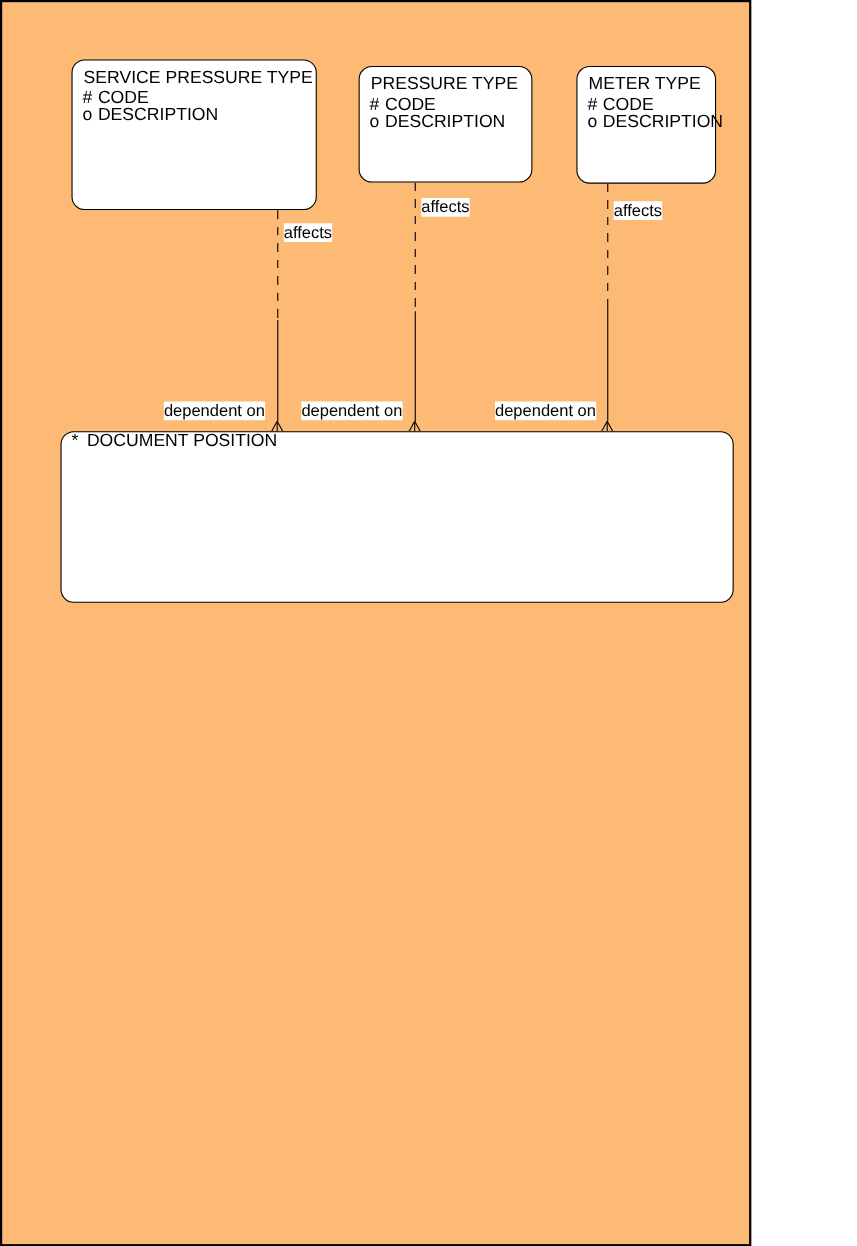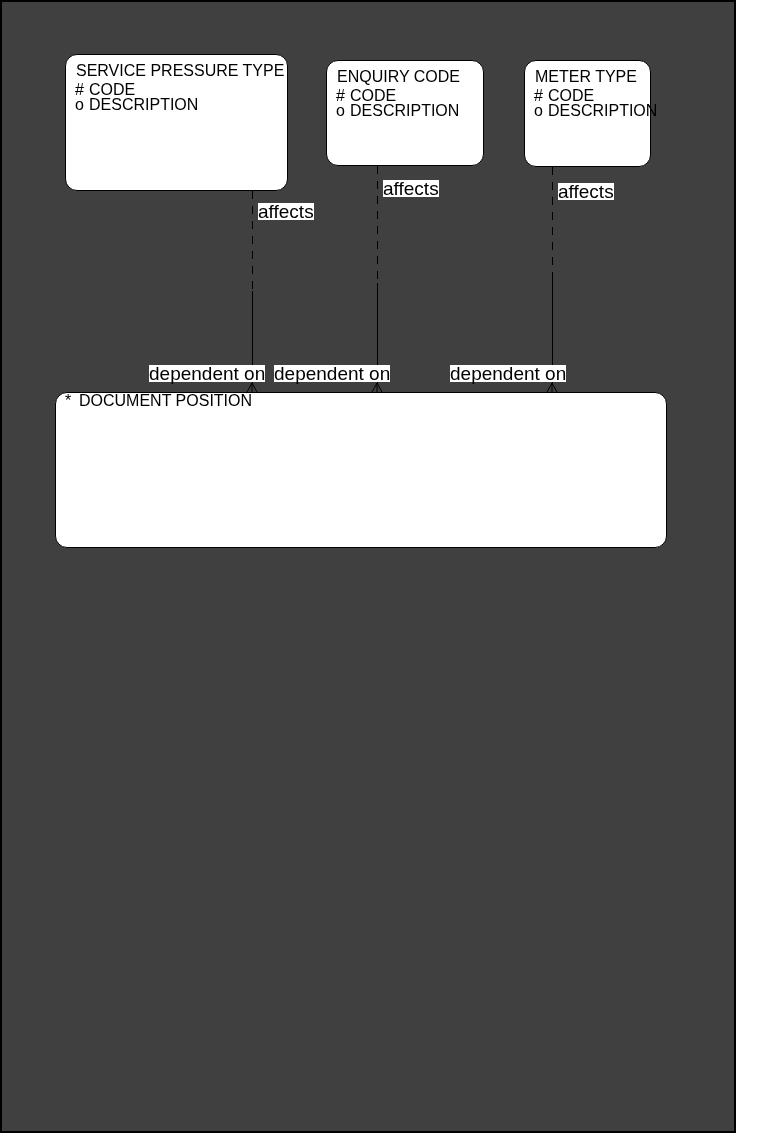--- a/index.html
+++ b/index.html
@@ -1,22 +1,22 @@
 <!DOCTYPE html>
 <html><head>
 <meta charset="utf-8">
 <style>
   html, body { margin: 0; padding: 0; background: #fff; }
   .page {
     position: relative;
-    width: 736px;
+    width: 683px;
     height: 1133px;
     box-sizing: border-box;
     border: 2px solid #000;
-    background: #404040;
+    background: #fdba74;
     font-family: "Liberation Sans", sans-serif;
     color: #000;
     overflow: hidden;
   }
   .entity {
     position: absolute;
     box-sizing: border-box;
     border: 1px solid #000;
     border-radius: 12px;
     background: #fff;
@@ -47,21 +47,21 @@
     width: 1px;
     background: #000;
   }
   .crowfoot {
     position: absolute;
     width: 12px;
     height: 9px;
   }
   .rel-label {
     position: absolute;
-    font-size: 19px;
+    font-size: 15px;
     line-height: 17px;
     white-space: nowrap;
     background: #fff;
   }
 </style>
 </head>
 <body>
 
 <div class="page">
 
@@ -69,21 +69,21 @@
     <div class="entity-title">SERVICE PRESSURE TYPE</div>
     <div class="attr">
       <span class="marker">#</span><span>CODE</span>
     </div>
     <div class="attr">
       <span class="marker">o</span><span>DESCRIPTION</span>
     </div>
   </div>
 
   <div class="entity" style="left:324px; top:58px; width:158px; height:106px;">
-    <div class="entity-title">ENQUIRY CODE</div>
+    <div class="entity-title">PRESSURE TYPE</div>
     <div class="attr">
       <span class="marker">#</span><span>CODE</span>
     </div>
     <div class="attr">
       <span class="marker">o</span><span>DESCRIPTION</span>
     </div>
   </div>
 
   <div class="entity" style="left:522px; top:58px; width:127px; height:107px;">
     <div class="entity-title">METER TYPE</div>

